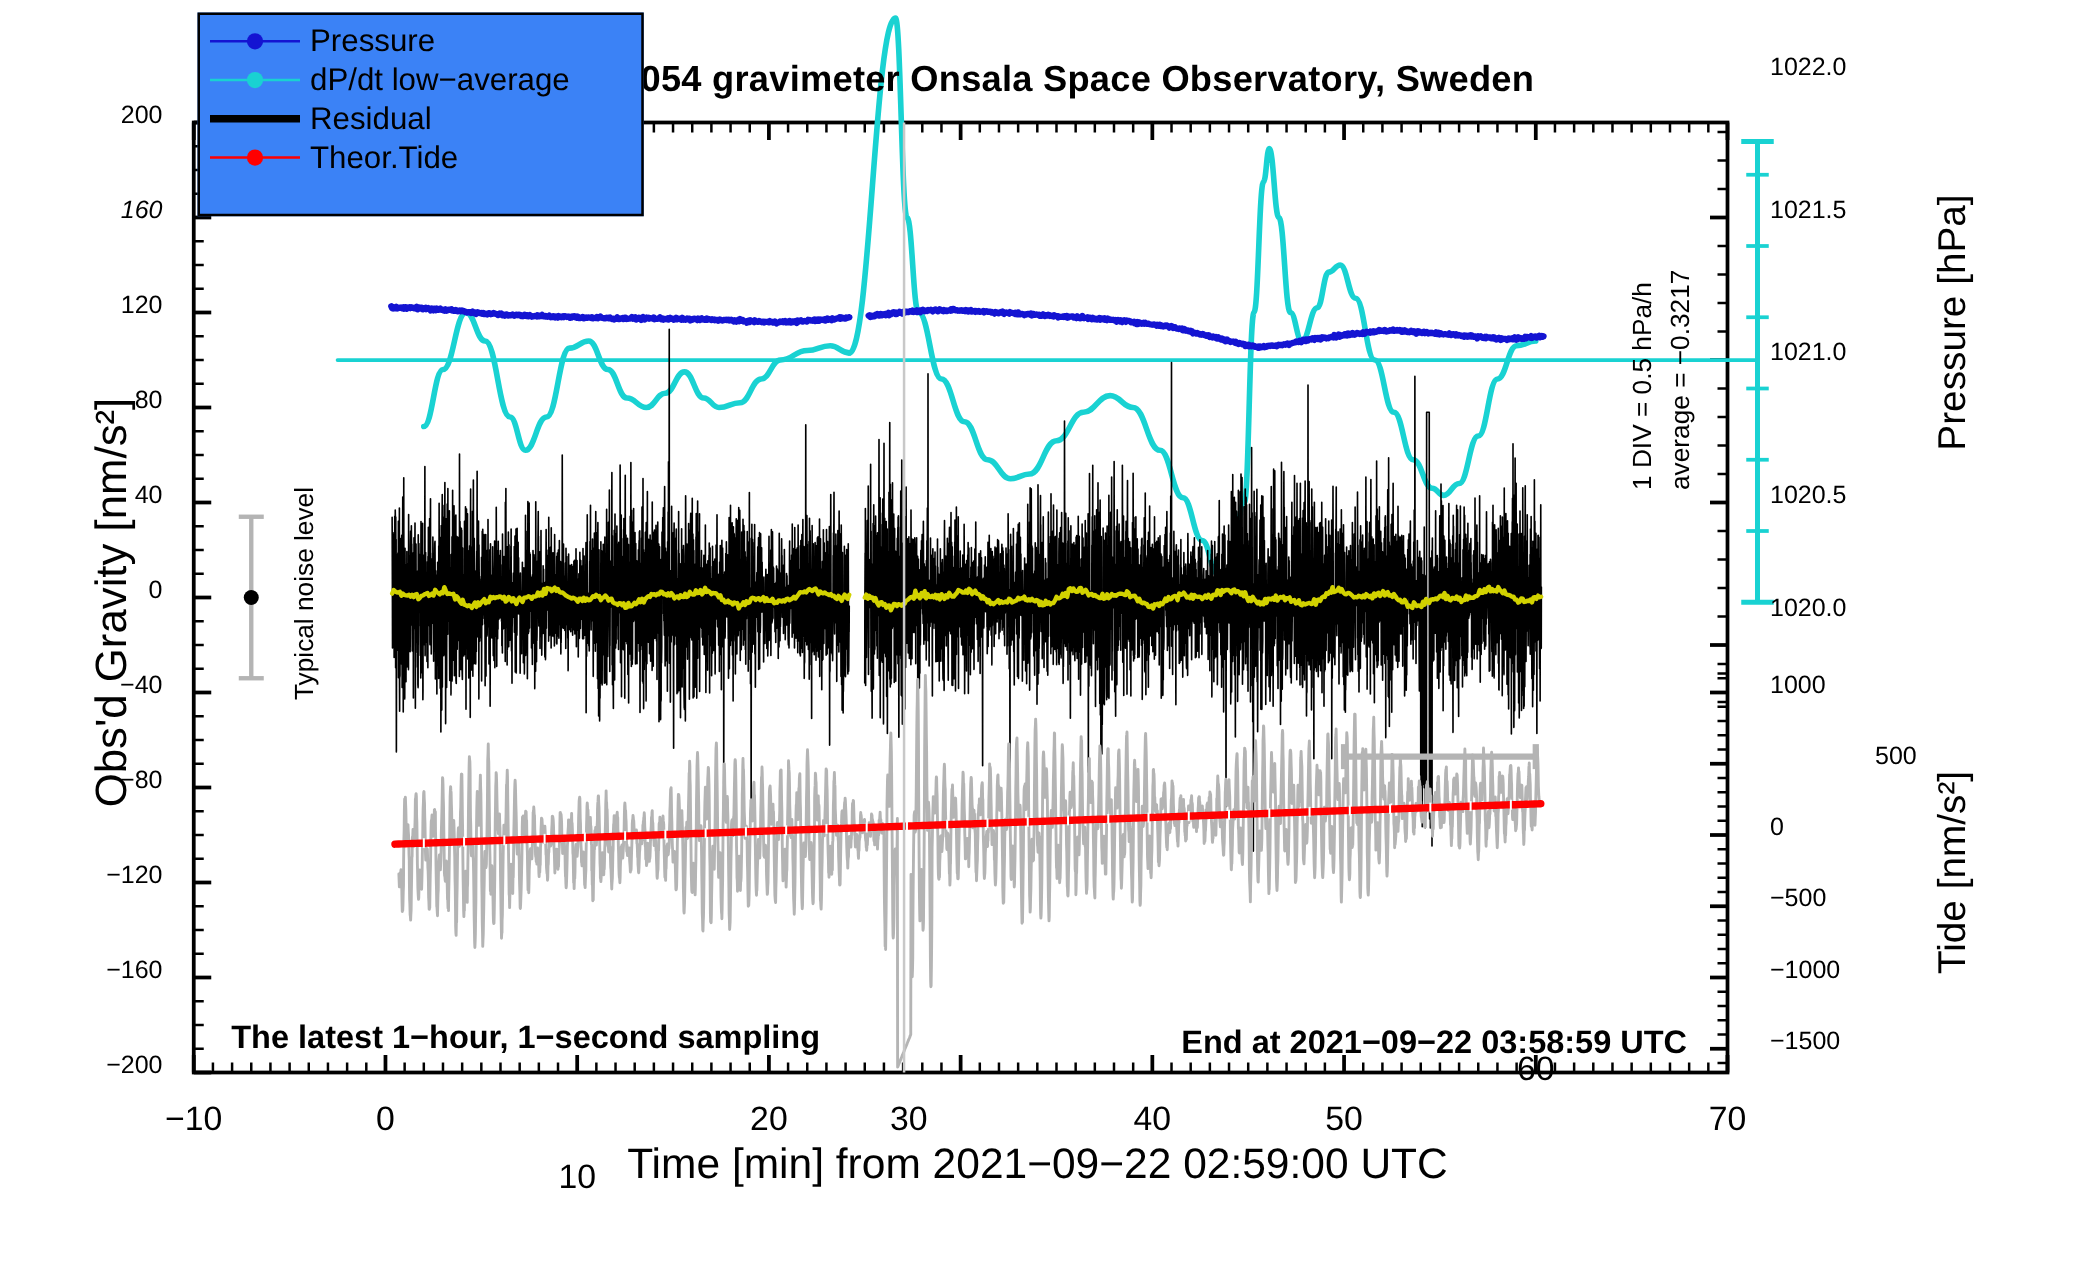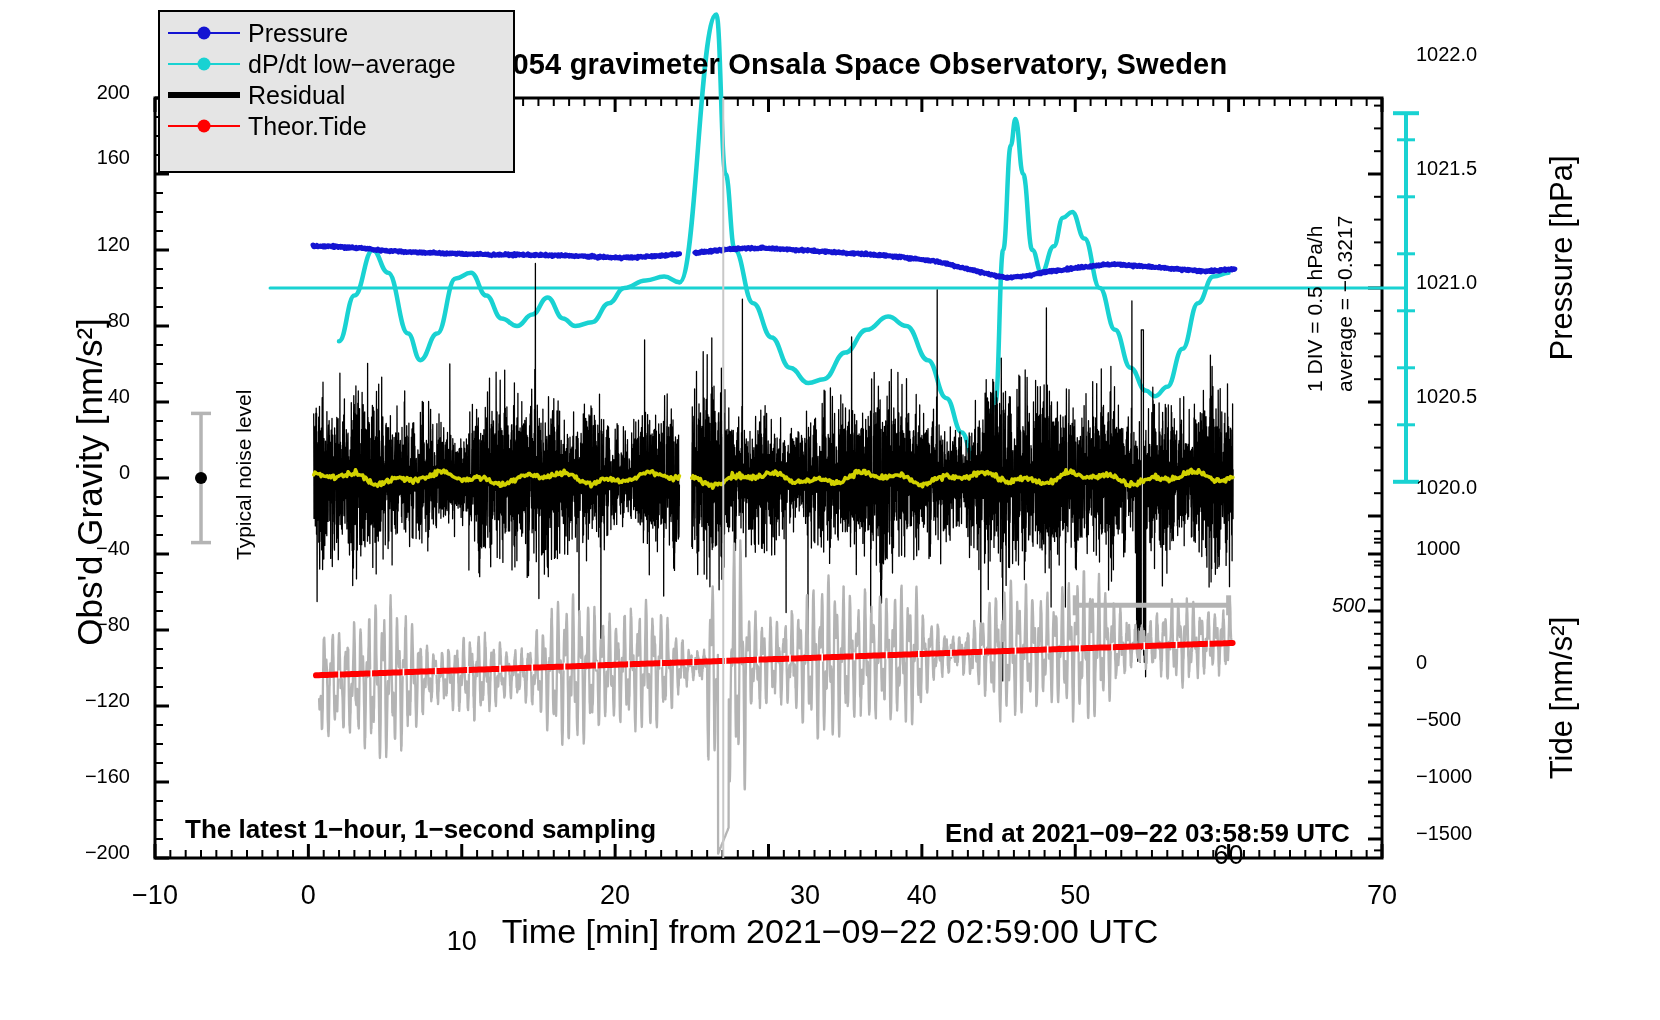--- a/index.html
+++ b/index.html
@@ -36,21 +36,21 @@
 
   
   .tick{font-size:20px; white-space:nowrap;}
   .tick-l{text-align:right; width:110px;}
   .tick-r{text-align:left;}
   .tick-x{text-align:center; width:120px; font-size:27px;}
 
   
   .legend{
     left:158px; top:10px; width:357px; height:163px;
-    border:2px solid #000; background:#e5e5e5; box-sizing:border-box;
+    border:2px solid #000; background:#3b82f6; box-sizing:border-box;
     padding:6px 0 0 0;
   }
   .legend-row{display:flex; align-items:center; height:30px; margin-bottom:1px;}
   .legend-sym{width:88px; height:30px; position:relative; flex:0 0 88px;}
   .legend-sym .ln{position:absolute; left:8px; right:8px; top:50%; transform:translateY(-50%);}
   .legend-sym .dot{position:absolute; left:50%; top:50%; width:13px; height:13px; border-radius:50%; transform:translate(-50%,-50%);}
   .legend-txt{font-size:25px; line-height:30px; white-space:nowrap;}
 
   
   .footer{font-size:26px; font-weight:bold; white-space:nowrap;}
@@ -393,46 +393,46 @@
 
   <div class="abs title">SCG_054 gravimeter Onsala Space Observatory, Sweden</div>
 
   <div class="abs ylabel-left">Obs'd Gravity [nm/s²]</div>
   <div class="abs ylabel-right-top">Pressure [hPa]</div>
   <div class="abs ylabel-right-bot">Tide [nm/s²]</div>
   <div class="abs xlabel">Time [min] from 2021−09−22 02:59:00 UTC</div>
 
   <div class="abs" id="ticklabels" style="left:0;top:0;width:1660px;height:1020px;">
       <div class="abs tick tick-l" style="left: 20px; top: 81px;">200</div>
-      <div class="abs tick tick-l" style="left: 20px; top: 146px;">160</div>
+      <div class="abs tick tick-l" style="left: 20px; top: 157px; font-style: italic;">160</div>
       <div class="abs tick tick-l" style="left: 20px; top: 233px;">120</div>
       <div class="abs tick tick-l" style="left: 20px; top: 309px;">80</div>
       <div class="abs tick tick-l" style="left: 20px; top: 385px;">40</div>
       <div class="abs tick tick-l" style="left: 20px; top: 461px;">0</div>
       <div class="abs tick tick-l" style="left: 20px; top: 537px;">−40</div>
       <div class="abs tick tick-l" style="left: 20px; top: 613px;">−80</div>
       <div class="abs tick tick-l" style="left: 20px; top: 689px;">−120</div>
       <div class="abs tick tick-l" style="left: 20px; top: 765px;">−160</div>
       <div class="abs tick tick-l" style="left: 20px; top: 841px;">−200</div>
       <div class="abs tick tick-x" style="left: 95px; top: 880px;">−10</div>
       <div class="abs tick tick-x" style="left: 248.375px; top: 880px;">0</div>
       <div class="abs tick tick-x" style="left: 401.75px; top: 880px; margin-top: 46px;">10</div>
       <div class="abs tick tick-x" style="left: 555.125px; top: 880px;">20</div>
-      <div class="abs tick tick-x" style="left: 745px; top: 880px;">30</div>
+      <div class="abs tick tick-x" style="left: 667px; top: 880px;">30</div>
       <div class="abs tick tick-x" style="left: 861.875px; top: 880px;">40</div>
       <div class="abs tick tick-x" style="left: 1015.25px; top: 880px;">50</div>
       <div class="abs tick tick-x" style="left: 1168.62px; top: 840px;">60</div>
       <div class="abs tick tick-x" style="left: 1322px; top: 880px;">70</div>
       <div class="abs tick tick-r" style="left: 1416px; top: 43px;">1022.0</div>
       <div class="abs tick tick-r" style="left: 1416px; top: 157px;">1021.5</div>
       <div class="abs tick tick-r" style="left: 1416px; top: 271px;">1021.0</div>
       <div class="abs tick tick-r" style="left: 1416px; top: 385px;">1020.5</div>
       <div class="abs tick tick-r" style="left: 1416px; top: 476px;">1020.0</div>
       <div class="abs tick tick-r" style="left: 1416px; top: 537px;">1000</div>
-      <div class="abs tick tick-r" style="left: 1332px; top: 594px; font-style: italic;">500</div>
+      <div class="abs tick tick-r" style="left: 1500px; top: 594px;">500</div>
       <div class="abs tick tick-r" style="left: 1416px; top: 651px;">0</div>
       <div class="abs tick tick-r" style="left: 1416px; top: 708px;">−500</div>
       <div class="abs tick tick-r" style="left: 1416px; top: 765px;">−1000</div>
       <div class="abs tick tick-r" style="left: 1416px; top: 822px;">−1500</div>
     </div>
 
   <div class="abs legend" id="legend">
       <div class="legend-row">
         <span class="legend-sym">
           <span class="ln" style="border-top: 2px solid rgb(20, 20, 210);"></span>

